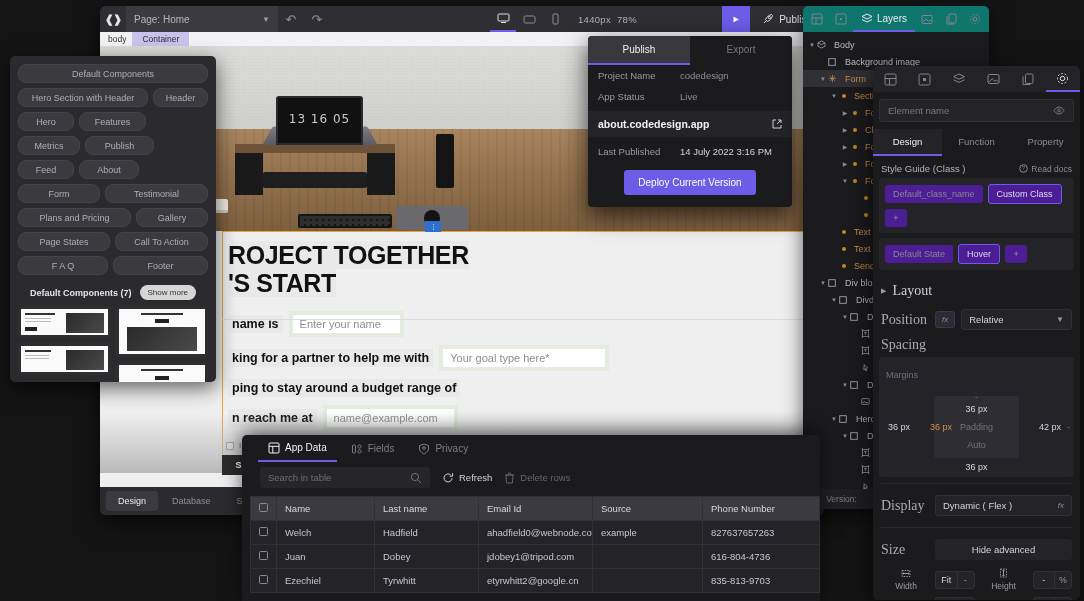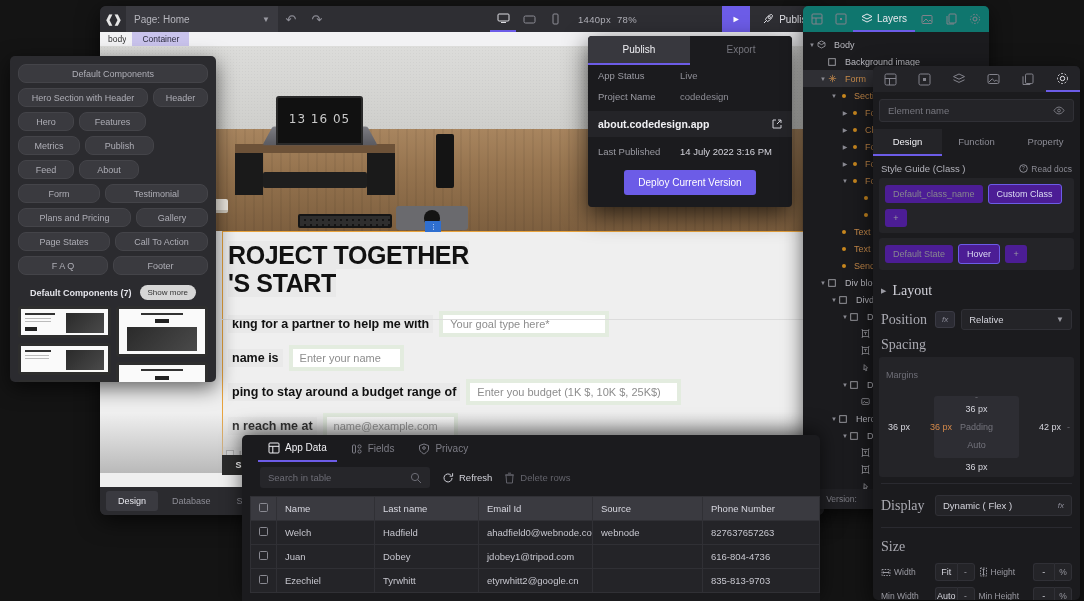--- a/index.html
+++ b/index.html
@@ -243,21 +243,21 @@
   .margins-lbl { color:#6e6e77; font-size:9px; }
   .mar-grid { position:relative; height:86px; margin-top:2px; }
   .pad-box { position:absolute; left:48px; right:48px; top:12px; bottom:12px;
     background:#2d2d33; border-radius:3px; }
   .mv { position:absolute; color:#d5d5dd; font-size:9px; }
   .pv { position:absolute; font-size:9px; }
   .sep { height:1px; background:#2a2a30; margin:6px 8px; }
   .adv-btn { flex:1; background:#242428; border-radius:3px; color:#d2d2da; font-size:9.5px;
     text-align:center; padding:5px 0; }
   .sizerow { display:flex; align-items:center; gap:4px; padding:3px 8px; }
-  .sz-lab { color:#9a9aa2; font-size:8.5px; width:46px; }
+  .sz-lab { color:#9a9aa2; font-size:8.5px; width:46px;flex-direction:column; }
   .sz-lab.ic { display:flex; align-items:center; gap:3px; width:50px; }
   .sz-in { display:flex; flex:1; }
   .sz-val { flex:1; background:#242428; border:1px solid #303036; border-right:none;
     border-radius:3px 0 0 3px; color:#d4d4dc; font-size:9px; text-align:center; padding:3px 0; }
   .sz-unit { width:18px; background:#242428; border:1px solid #303036; border-radius:0 3px 3px 0;
     color:#9a9aa2; font-size:8.5px; text-align:center; padding:3px 0; }
 
   
   .appdata {
     position:absolute; left:242px; top:435px; width:578px; height:166px;
@@ -367,30 +367,29 @@
         </div>
 
         <div class="headline">
           <h1><span class="hl-line">ROJECT TOGETHER</span></h1>
           <h1><span class="hl-line">'S START</span></h1>
         </div>
         <div class="divider"></div>
 
         <div class="fields">
           <div class="frow">
+            <span class="ftxt">name is</span>
+            <span class="finput" style="width:115px">Enter your name</span>
+          </div>
+          <div class="frow">
             <span class="ftxt">king for a partner to help me with</span>
             <span class="finput" style="width:170px">Your goal type here*</span>
           </div>
           <div class="frow">
-            <span class="ftxt">name is</span>
-            <span class="finput" style="width:115px">Enter your name</span>
-          </div>
-          <div class="frow">
             <span class="ftxt">ping to stay around a budget range of</span>
-            <span class="finput" style="width:215px">Enter you budget (1K $, 10K $, 25K$)</span>
           </div>
           <div class="frow">
             <span class="ftxt">n reach me at</span>
             <span class="finput" style="width:135px">name@example.com</span>
           </div>
         </div>
 
         <div class="agree">
           <span class="agree-box"></span>
           <span class="agree-txt"><span>I agree with </span><u>privacy policy</u></span>
@@ -475,26 +474,26 @@
       </div>
     </div>
   </div>
 
   <div class="publish-pop">
     <div class="pp-tabs">
       <div class="pp-tab active">Publish</div>
       <div class="pp-tab">Export</div>
     </div>
     <div class="pp-row">
+      <span class="pp-k">Project Name</span>
+      <span class="pp-v">codedesign</span>
+    </div>
+    <div class="pp-row">
       <span class="pp-k">App Status</span>
       <span class="pp-v">Live</span>
-    </div>
-    <div class="pp-row">
-      <span class="pp-k">Project Name</span>
-      <span class="pp-v">codedesign</span>
     </div>
     <div class="pp-url">
       <span>about.codedesign.app</span>
       <span>
         <svg width="10" height="10" viewBox="0 0 10 10">
             <path d="M4 1H1v8h8V6" fill="none" stroke="#cfcfd6" stroke-width="1"></path>
             <path d="M6 1h3v3M9 1L5 5" fill="none" stroke="#cfcfd6" stroke-width="1"></path>
           </svg>
       </span>
     </div>
@@ -886,20 +885,21 @@
       <span class="rlab" style="width:48px">Display</span>
       <span class="sel-ctl">
         <span>Dynamic ( Flex )</span>
         <span class="fx" style="border:none;background:none;padding:0">fx</span>
       </span>
     </div>
 
     <div class="sep"></div>
     <div class="row">
       <span class="rlab" style="width:48px">Size</span>
+      <span class="adv-btn">Hide advanced</span>
     </div>
 
     <div class="sizerow">
       <span class="sz-lab ic">
         <svg width="10" height="9" viewBox="0 0 10 9">
             <rect x="1" y="1.5" width="8" height="6" fill="none" stroke="#9a9aa2" stroke-dasharray="1.5 1.2"></rect>
             <path d="M2 4.5h6M2.8 3.6 1.8 4.5l1 .9M7.2 3.6l1 .9-1 .9" fill="none" stroke="#9a9aa2"></path>
           </svg>
         <span>Width</span>
       </span>
@@ -1015,21 +1015,21 @@
         <th>Source</th>
         <th>Phone Number</th>
       </tr>
         </thead>
       <tbody>
         <tr>
           <td class="cbcell"><span class="cbx"></span></td>
           <td>Welch</td>
           <td>Hadfield</td>
           <td>ahadfield0@webnode.com</td>
-          <td>webnode</td>
+          <td>example</td>
           <td>827637657263</td>
         </tr>
         <tr>
           <td class="cbcell"><span class="cbx"></span></td>
           <td>Juan</td>
           <td>Dobey</td>
           <td>jdobey1@tripod.com</td>
           <td></td>
           <td>616-804-4736</td>
         </tr>

